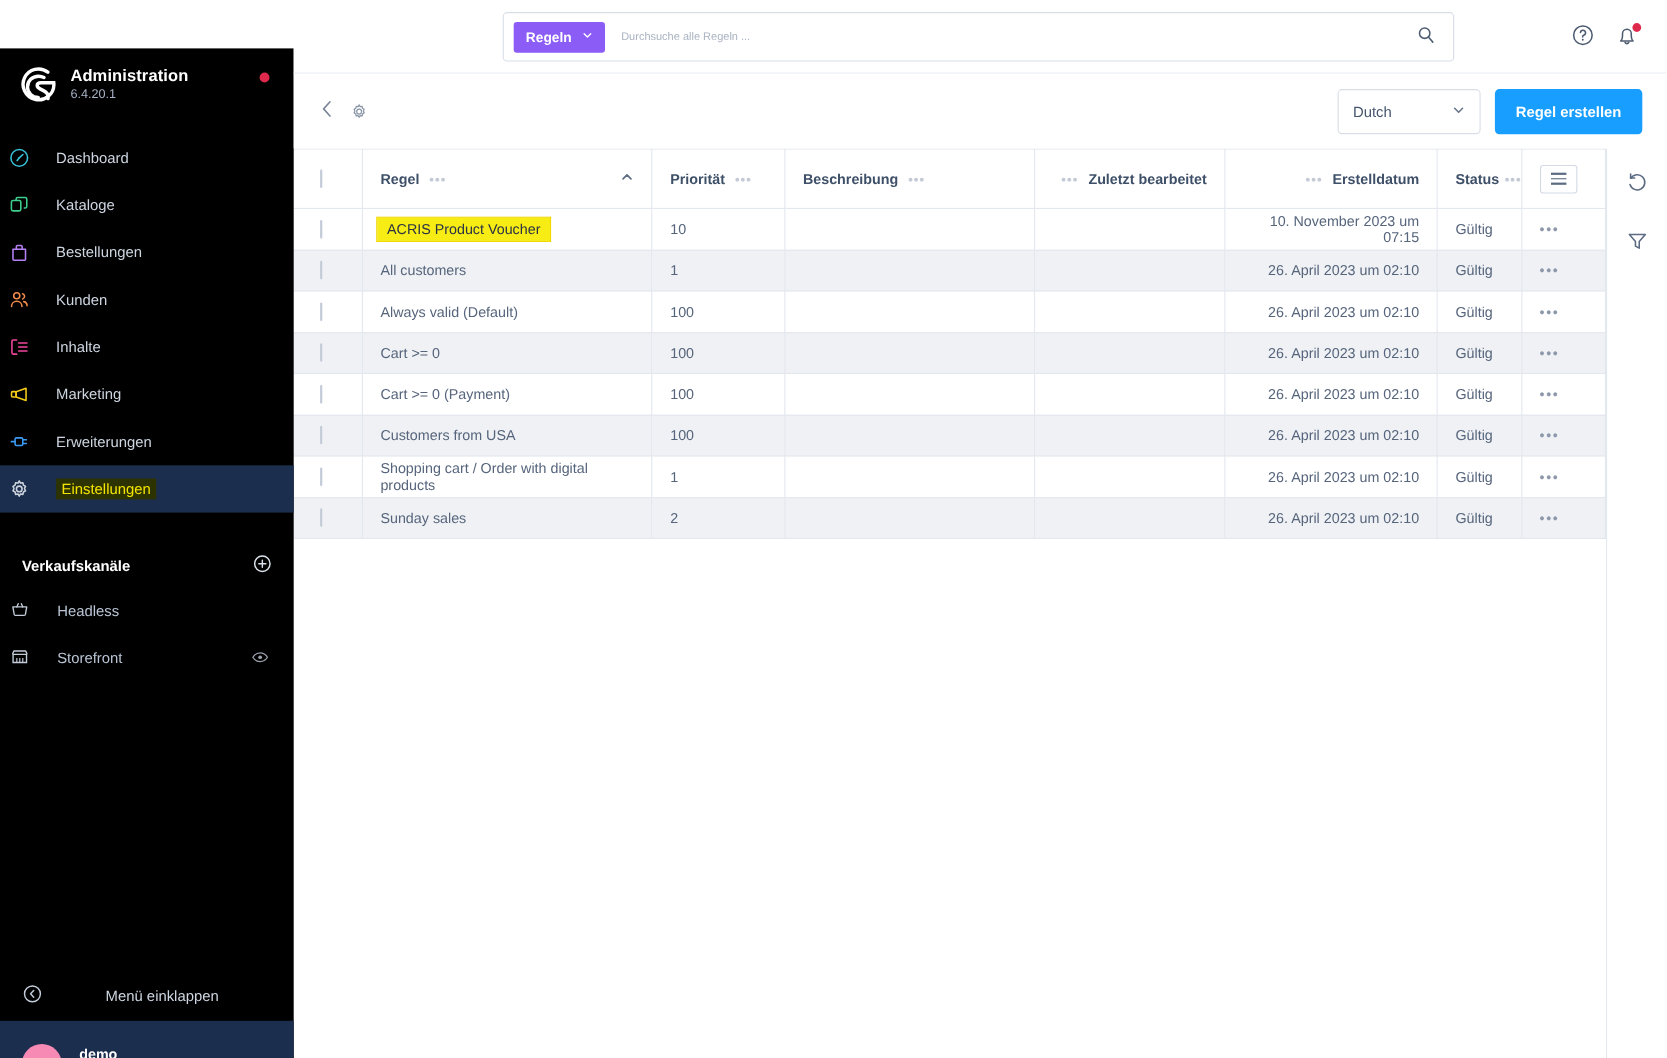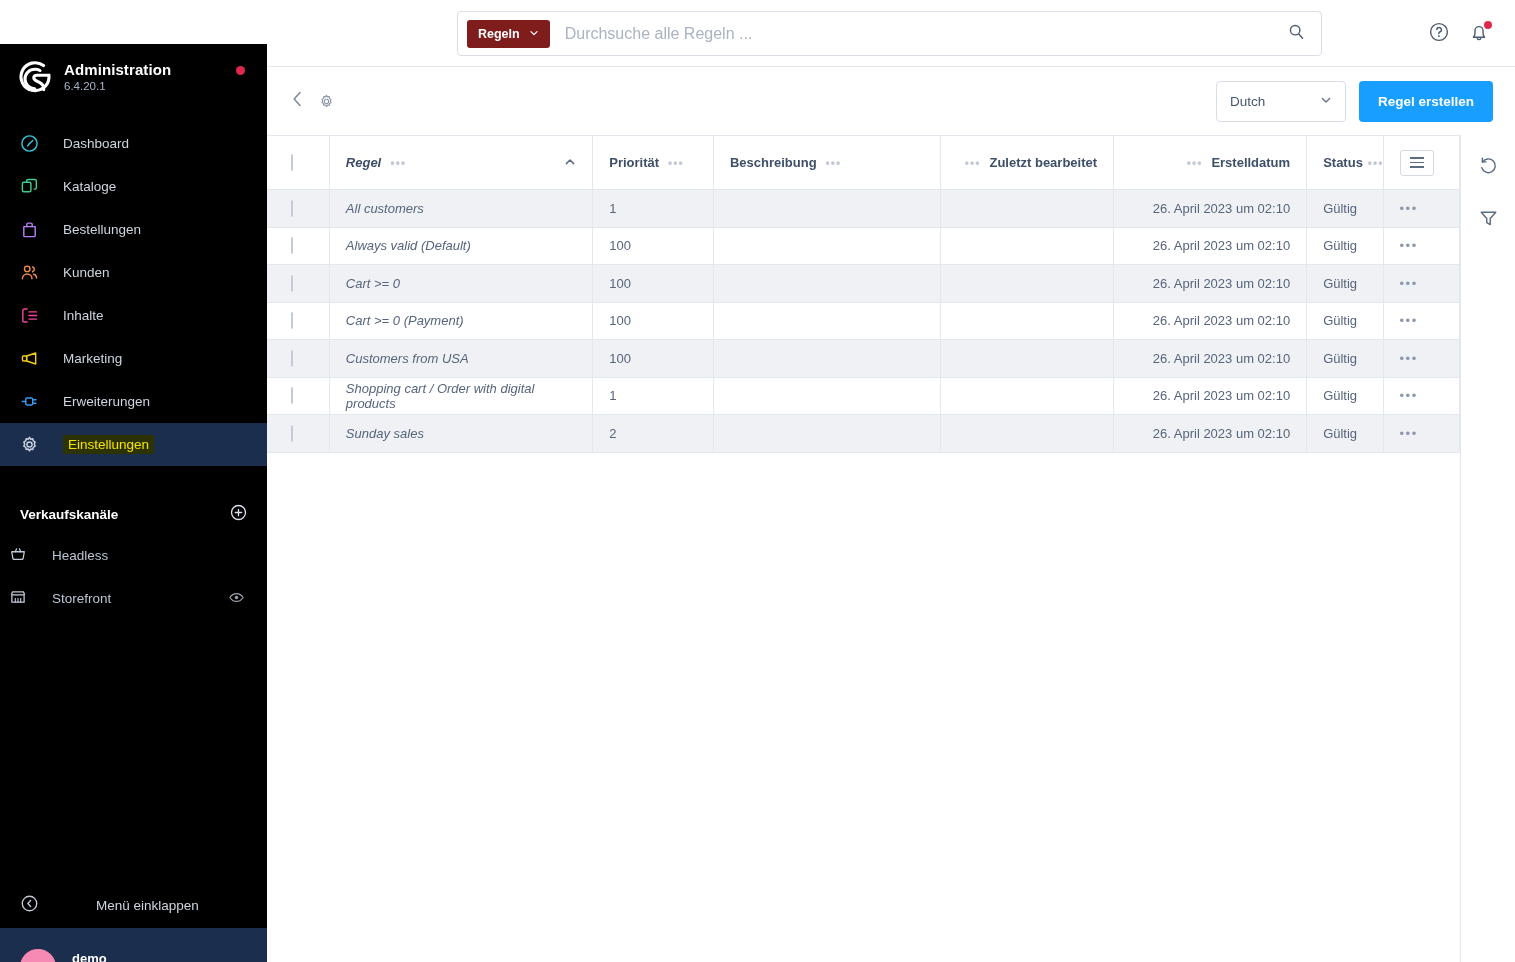--- a/index.html
+++ b/index.html
@@ -34,21 +34,21 @@
   .brand-dot {
     position: absolute; right: 22px; top: 22px;
     width: 9px; height: 9px; border-radius: 50%;
     background: #de294c;
   }
 
   .nav { margin-top: 14px; }
   .nav-item {
     display: flex; align-items: center;
     height: 43px;
-    padding-left: 20px;
+    padding-left: 8px;
     font-size: 13.5px;
     color: #cdd5e0;
     cursor: pointer;
     position: relative;
   }
   .nav-item .ic { width: 26px; flex: 0 0 26px; display: flex; align-items: center; justify-content: flex-start; }
   .nav-item .lbl { margin-left: 17px; position: relative; }
   .nav-item.active { background: #1b2e4d; }
   .hl-dark {
     background: #2d3300;
@@ -113,32 +113,32 @@
   .searchwrap {
     position: absolute; left: 190px; top: 11px;
     width: 865px; height: 45px;
     border: 1px solid #d8dde6; border-radius: 4px;
     display: flex; align-items: center;
     background: #fff;
   }
   .scope-btn {
     margin-left: 9px;
     height: 28px; padding: 12px 11px;
-    background: #7f1d1d; color: #fff;
+    background: #8b5cf6; color: #fff;
     border-radius: 3px;
     display: flex; align-items: center;
     font-size: 12.5px; font-weight: bold;
     cursor: pointer;
     text-align: center;
   }
   .scope-btn .cv { margin-left: 9px; font-size: 10px; }
   .search-input {
     flex: 1; border: 0; outline: 0;
     margin-left: 13px;
-    font-size: 16px; color: #701a75;
+    font-size: 10px; color: #701a75;
     font-family: "Liberation Sans", sans-serif;
     background: transparent;
   }
   .search-input::placeholder { color: #a9b3c1; }
   .search-mag { margin-right: 16px; color: #4f5d73; }
 
   .topicons { position: absolute; right: 22px; display: flex; align-items: center; gap: 14px; }
   .ticon { width: 26px; height: 26px; color: #4d5b70; position: relative; cursor: pointer; }
   .bell-dot {
     position: absolute; right: 1px; top: 1px;
@@ -208,21 +208,21 @@
     color: #3e4f68;
     font-size: 13px;
     white-space: nowrap;
   }
   .tbl tbody td { height: 37.5px; }
   .th-inner { display: flex; align-items: center; }
   .th-dots { color: #c3cad6; margin-left: 9px; letter-spacing: 1px; font-size: 12px; }
   .th-dots.pre { margin-left: 0; margin-right: 9px; }
   .sort-caret { margin-left: auto; color: #5b6b82; font-size: 11px; }
   .c-check { width: 62px; padding: 0 0 0 24px !important; }
-  .c-rule { width: 262px; font-style: italic; }
+  .c-rule { width: 262px; }
   .c-prio { width: 120px; }
   .c-desc { width: 226px; }
   .c-edit { width: 172px; }
   .c-created { width: 192px; text-align: right !important; }
   .c-status { width: 76px; }
   .c-act { width: 76px; border-right: 1px solid #e3e7ee; }
   .cbox {
     width: 15px; height: 15px;
     border: 1px solid #c3cbd8; border-radius: 3px;
     background: #fff; cursor: pointer;
@@ -546,20 +546,30 @@
                       <i></i>
                       <i></i>
                       <i></i>
                     </span>
                 </span>
               </th>
             </tr>
           </thead>
           <tbody>
 
+            <tr class="rowodd">
+              <td class="c-check"><span class="cbox"></span></td>
+              <td class="c-rule"><span class="hl-cell">ACRIS Product Voucher</span></td>
+              <td class="c-prio">10</td>
+              <td class="c-desc"></td>
+              <td class="c-edit"></td>
+              <td class="c-created">10. November 2023 um 07:15</td>
+              <td class="c-status">Gültig</td>
+              <td class="c-act ctr"><span class="dots-act">•••</span></td>
+            </tr>
 
             <tr class="roweven">
               <td class="c-check"><span class="cbox"></span></td>
               <td class="c-rule">All customers</td>
               <td class="c-prio">1</td>
               <td class="c-desc"></td>
               <td class="c-edit"></td>
               <td class="c-created">26. April 2023 um 02:10</td>
               <td class="c-status">Gültig</td>
               <td class="c-act ctr"><span class="dots-act">•••</span></td>

